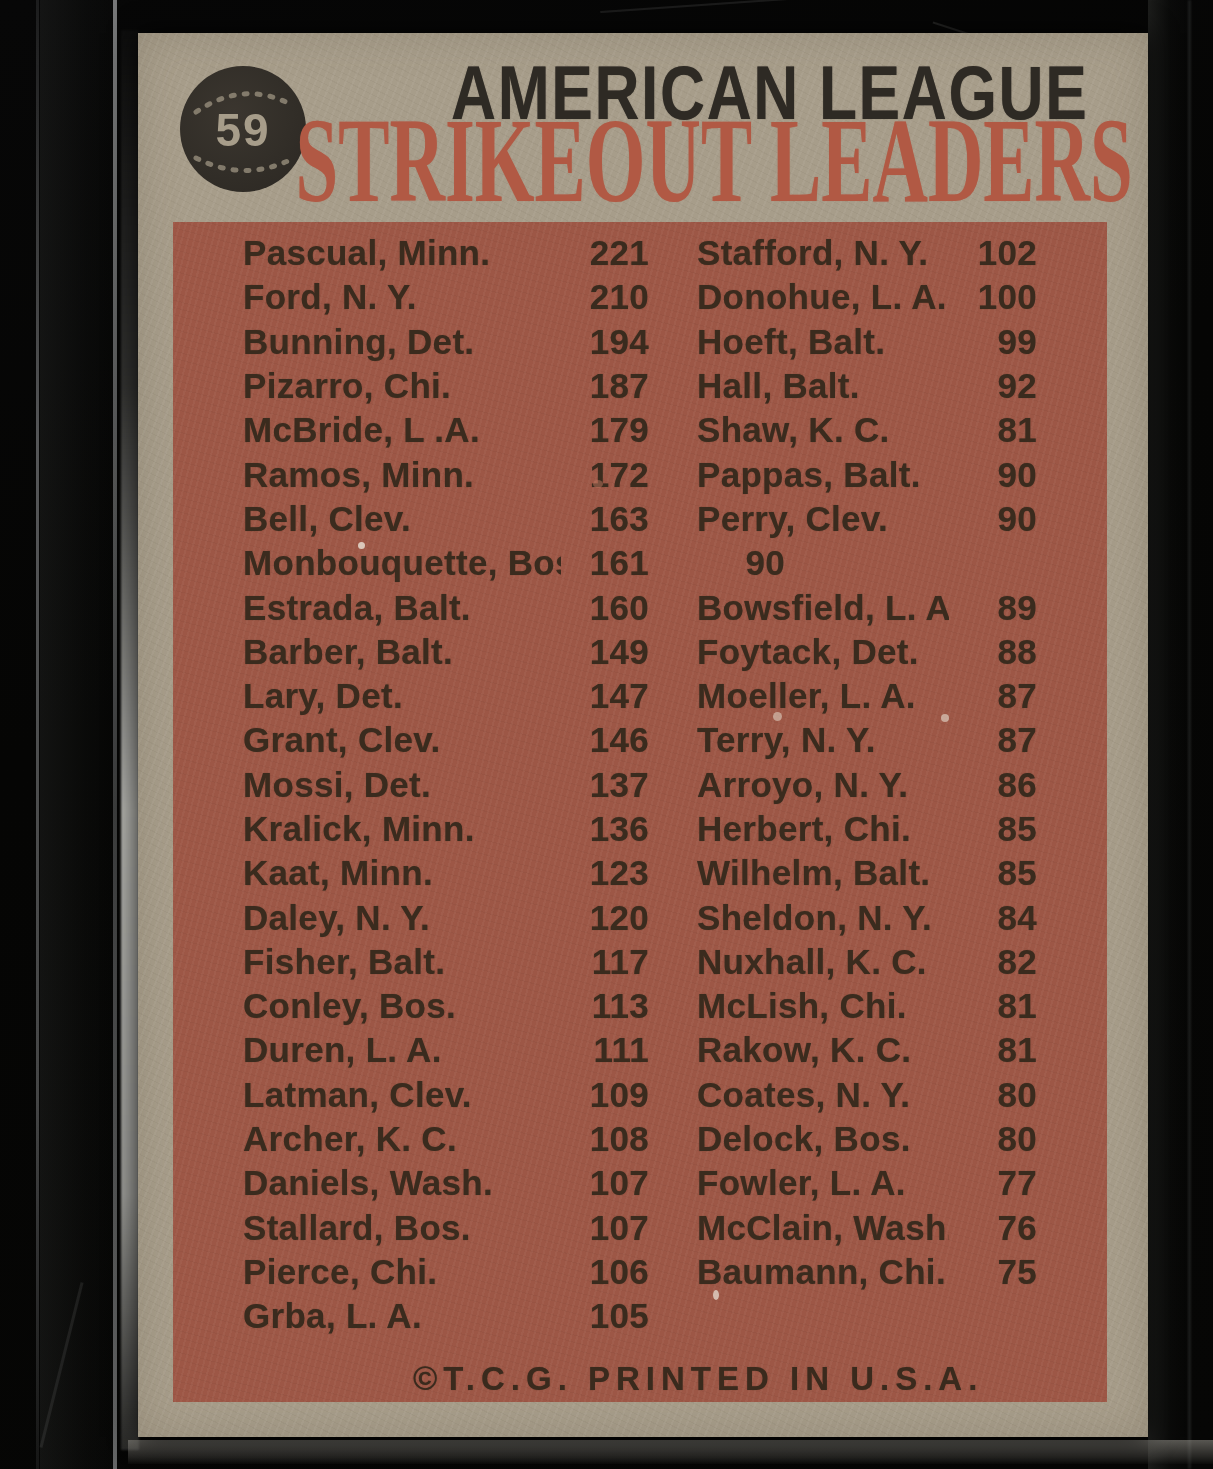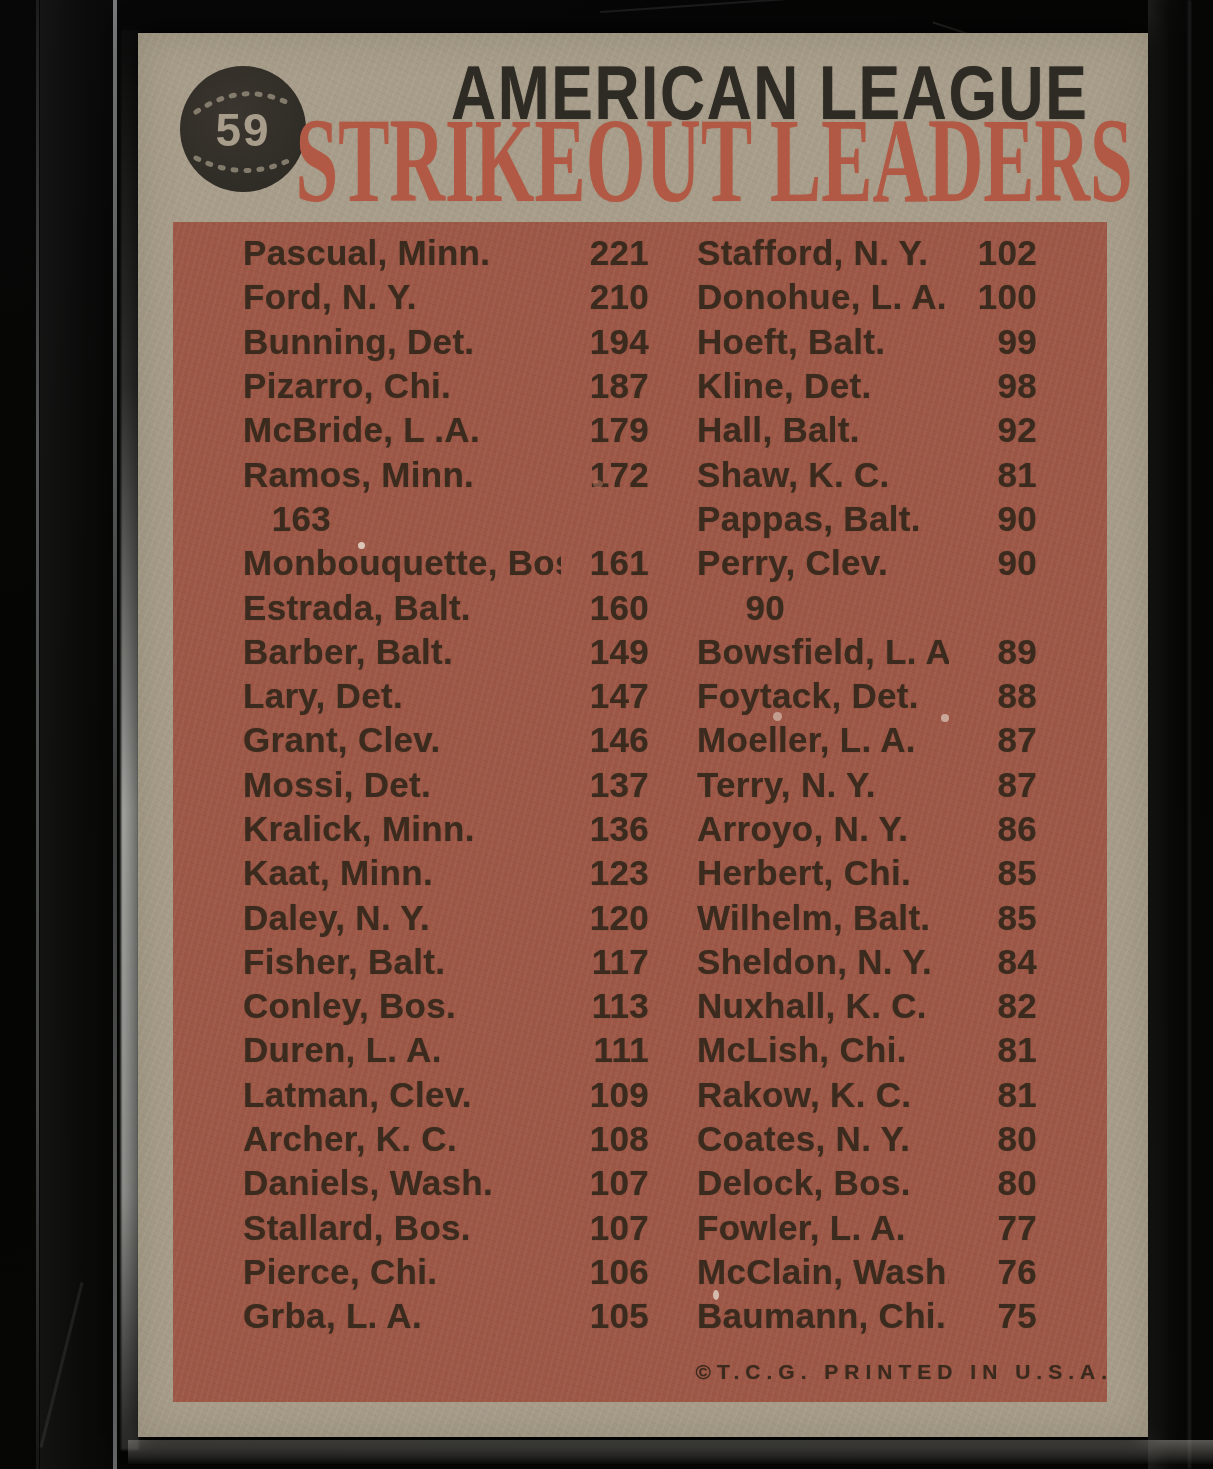--- a/index.html
+++ b/index.html
@@ -136,22 +136,22 @@
   .row {
     height: 44.3px; display: flex; align-items: center;
     font-size: 35px; font-weight: bold; color: #3a2b1e;
     letter-spacing: 0.3px;
     text-shadow: 0 0 1px rgba(58,43,30,0.5);
   }
   .row .pname { flex: 1 1 auto; white-space: nowrap; overflow: hidden; }
   .row .pval  { flex: 0 0 88px; text-align: right; white-space: nowrap; font-variant-numeric: tabular-nums; }
   .copyright {
     position: absolute; left: 240px; top: 1138px; width: 700px;
-    text-align: right;
-    font-size: 21px; font-weight: bold; color: #3a2a1d;
+    text-align: left;
+    font-size: 33px; font-weight: bold; color: #3a2a1d;
     letter-spacing: 6px; white-space: nowrap;
     text-shadow: 0 0 1px rgba(58,42,29,0.5);
   }
 
   
   .speck { position: absolute; border-radius: 50%; pointer-events: none; }
   .speck-1 { left: 185px; top: 320px; width: 7px;  height: 7px;  background: rgba(235,228,215,0.8); }
   .speck-2 { left: 420px; top: 258px; width: 10px; height: 8px;  background: rgba(190,120,95,0.5); }
   .speck-3 { left: 600px; top: 490px; width: 9px;  height: 9px;  background: rgba(225,215,200,0.55); }
   .speck-4 { left: 768px; top: 492px; width: 8px;  height: 8px;  background: rgba(230,222,208,0.6); }
@@ -216,20 +216,21 @@
             <span class="pname">McBride, L .A.</span>
             <span class="pval">179</span>
           </div>
 
           <div class="row">
             <span class="pname">Ramos, Minn.</span>
             <span class="pval">172</span>
           </div>
 
           <div class="row">
+            <span class="pname">Bell, Clev.</span>
             <span class="pval">163</span>
           </div>
 
           <div class="row">
             <span class="pname">Monbouquette, Bos.</span>
             <span class="pval">161</span>
           </div>
 
           <div class="row">
             <span class="pname">Estrada, Balt.</span>
@@ -327,24 +328,20 @@
           <div class="row">
             <span class="pname">Donohue, L. A.</span>
             <span class="pval">100</span>
           </div>
 
           <div class="row">
             <span class="pname">Hoeft, Balt.</span>
             <span class="pval">99</span>
           </div>
 
-          <div class="row">
-            <span class="pname">Kline, Det.</span>
-            <span class="pval">98</span>
-          </div>
 
           <div class="row">
             <span class="pname">Hall, Balt.</span>
             <span class="pval">92</span>
           </div>
 
           <div class="row">
             <span class="pname">Shaw, K. C.</span>
             <span class="pval">81</span>
           </div>

